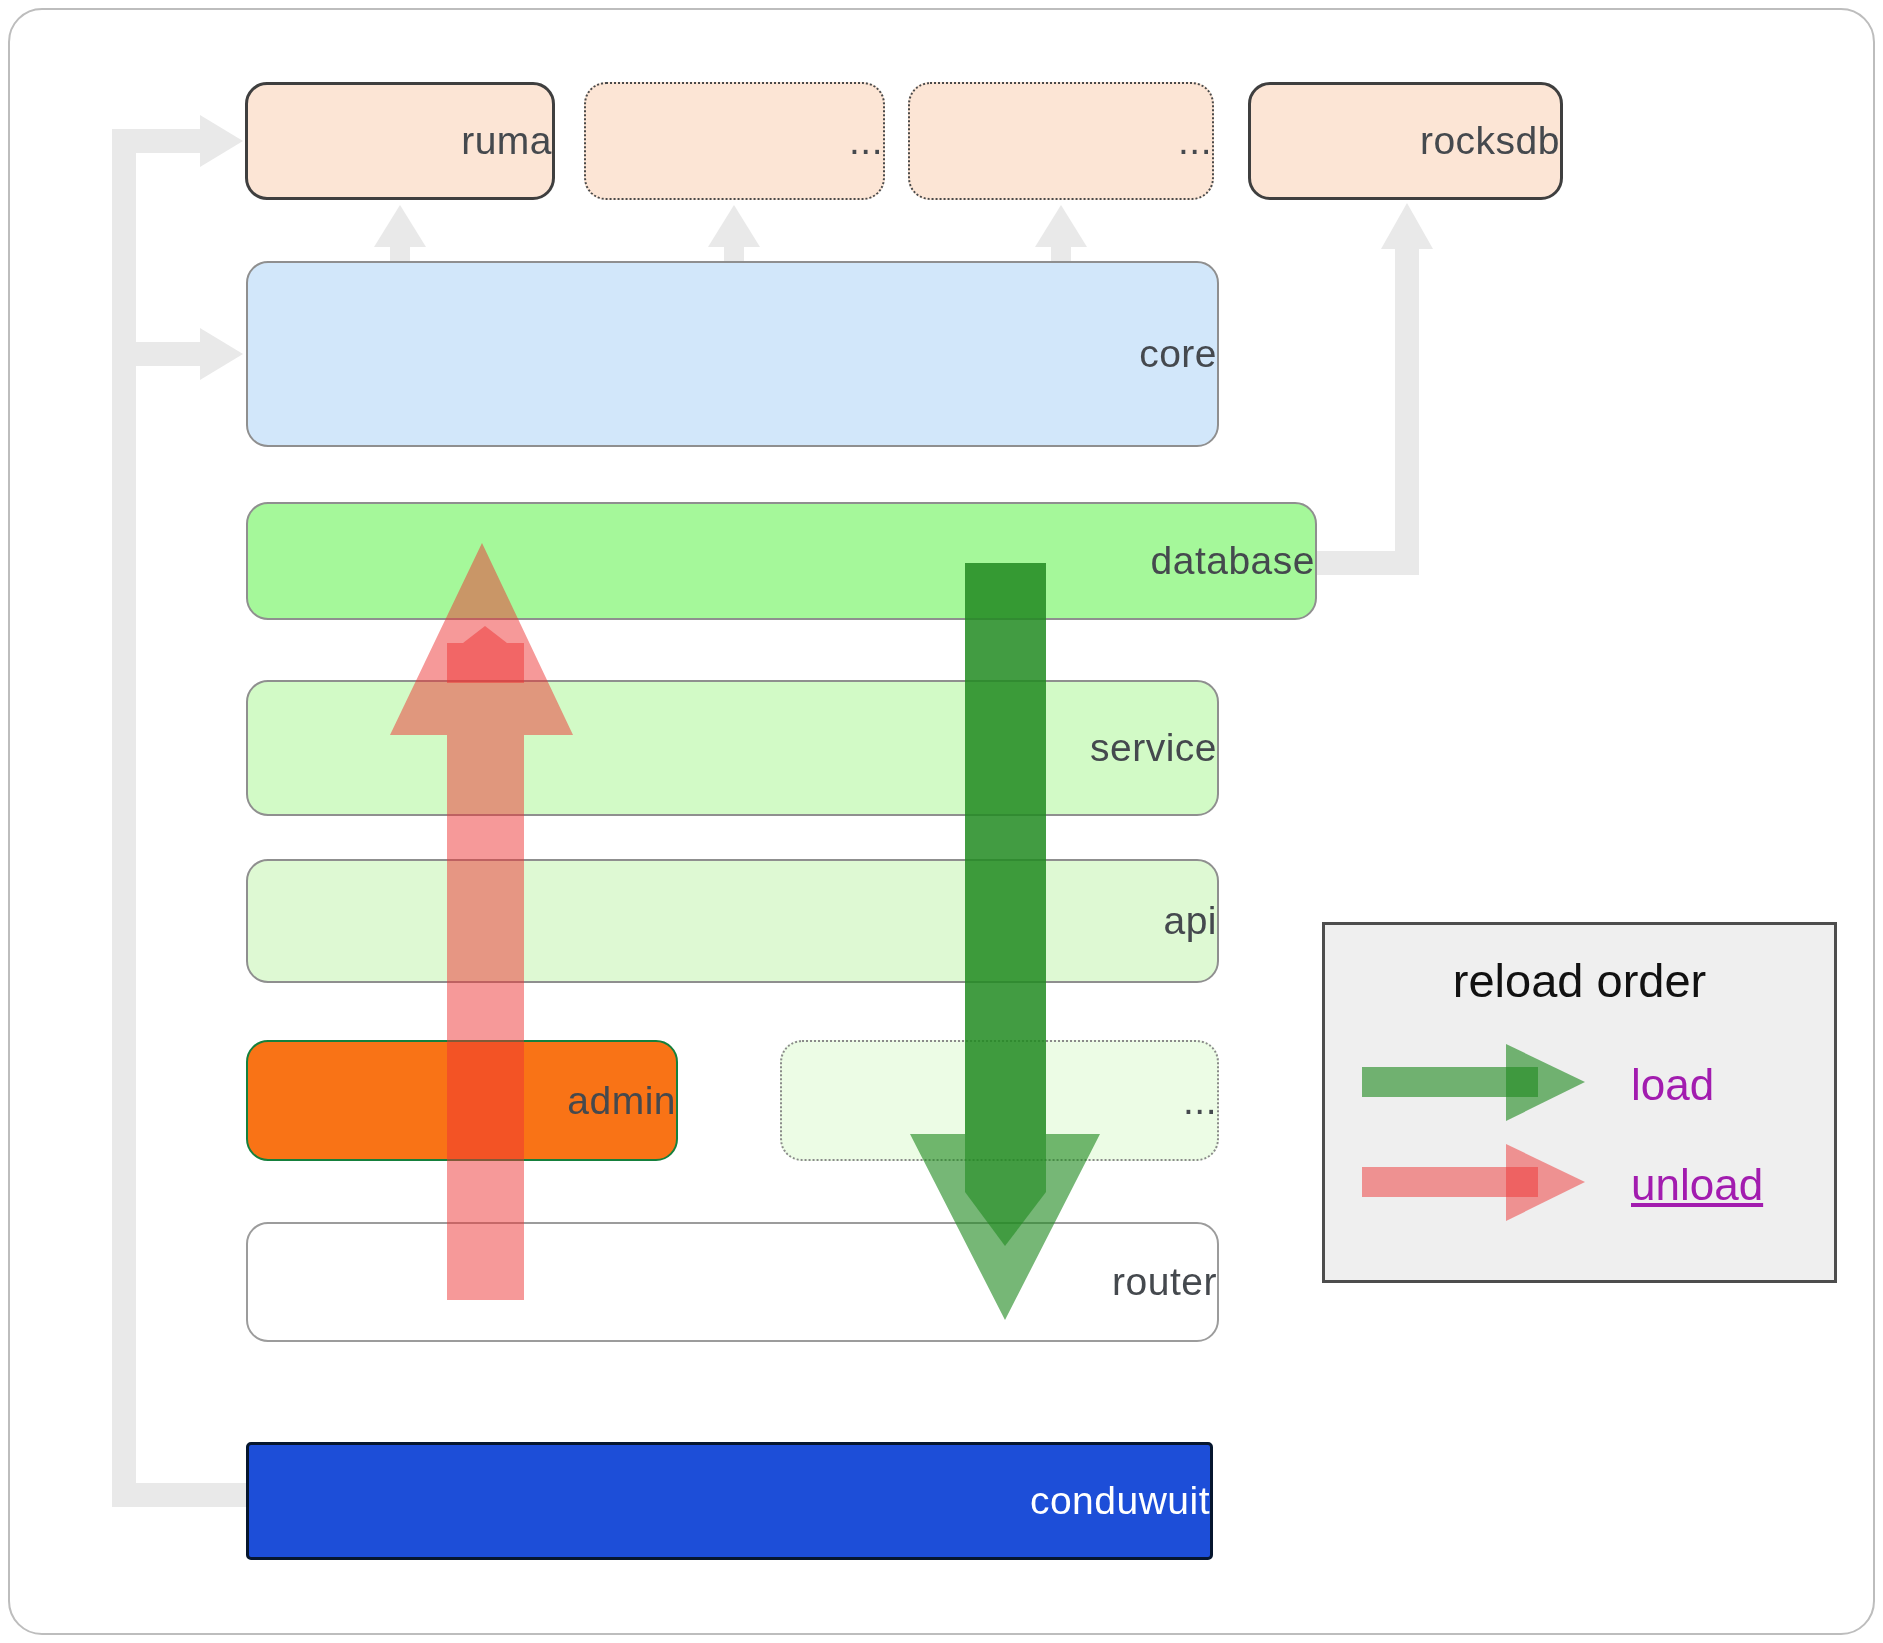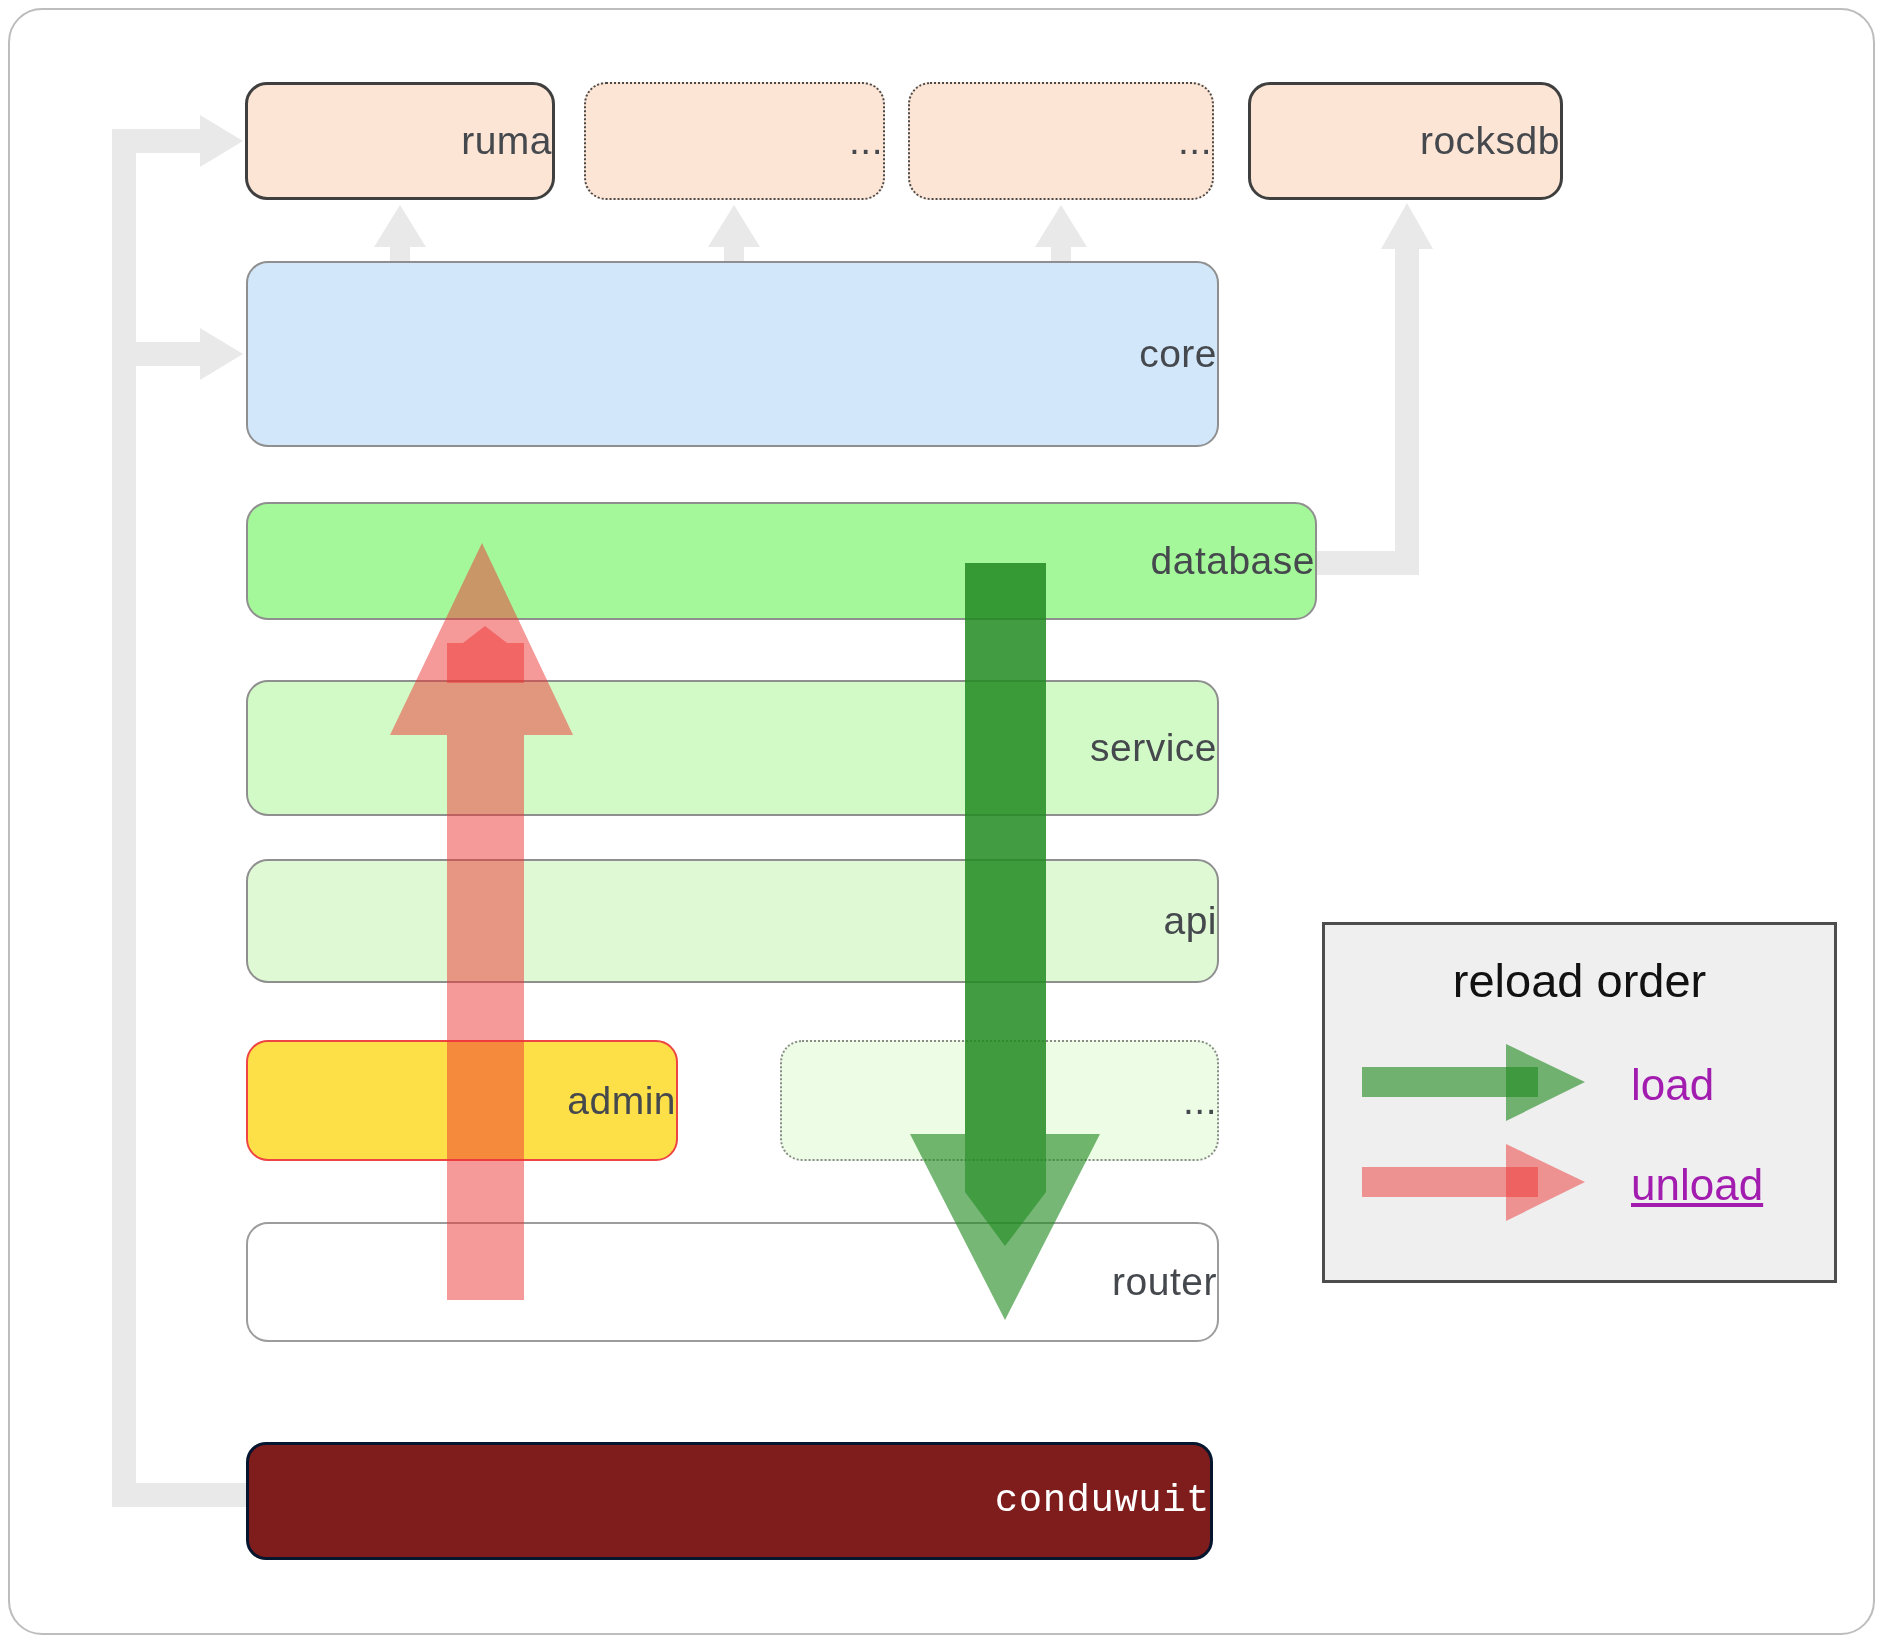--- a/index.html
+++ b/index.html
@@ -15,24 +15,24 @@
     position:absolute;display:flex;align-items:center;justify-content:flex-end;
     box-sizing:border-box;border-radius:22px;
     font-size:39px;color:#45494e;letter-spacing:0.5px;
   }
   .peach-solid{background:#fce5d5;border:3px solid #3f3f3f;}
   .peach-dotted{background:#fce5d5;border:2px dotted #4a4a4a;}
   .core{background:#d2e7fa;border:2px solid #8f8f8f;}
   .database{background:#a5f89a;border:2px solid #8f8f8f;}
   .service{background:#d2fac6;border:2px solid #8f8f8f;}
   .api{background:#def9d3;border:2px solid #8f8f8f;}
-  .faint{background:#fde047;border:2px solid #ef4444;padding-left:44px;}
+  .faint{background:#f97316;border:2px solid #15803d;padding-left:44px;}
   .faint-dotted{background:#ecfce5;border:2px dotted #8a8a8a;}
   .router{background:#ffffff;border:2px solid #9c9c9c;}
-  .conduwuit{background:#7f1d1d;border:3px solid #06162e;border-radius:20px;color:#ffffff;font-family:Liberation Mono, monospace;}
+  .conduwuit{background:#1d4ed8;border:3px solid #06162e;border-radius:5px;color:#ffffff;}
   .legend{
     position:absolute;left:1322px;top:922px;width:515px;height:361px;
     background:#efefef;border:3px solid #4d4d4d;box-sizing:border-box;
   }
   .legend-title{
     position:absolute;left:0;top:28px;width:100%;text-align:center;
     font-size:47px;color:#111111;
   }
   .legend-label{
     position:absolute;font-size:44px;color:#a21caf;

